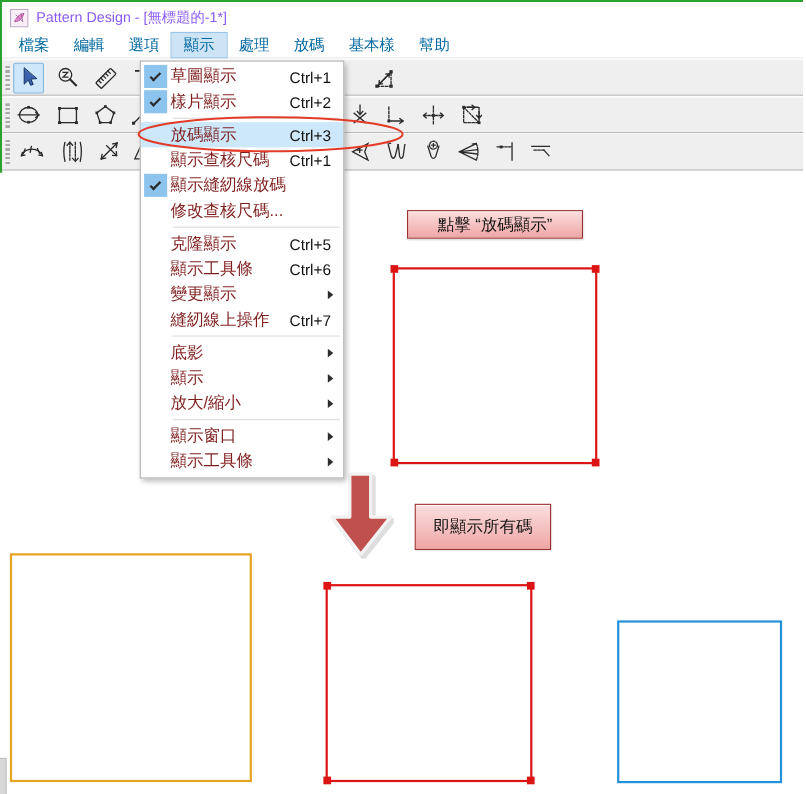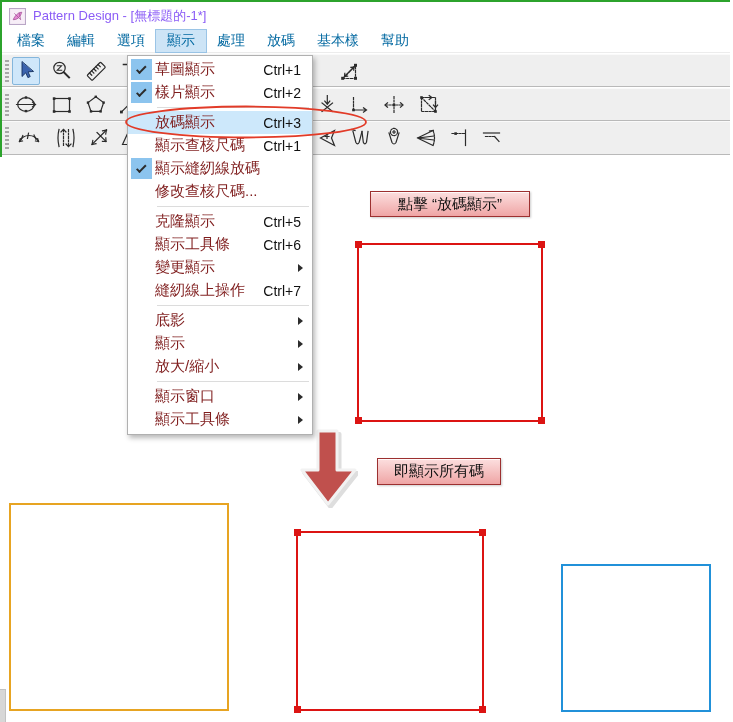--- a/index.html
+++ b/index.html
@@ -274,21 +274,21 @@
     <div class="marker" style="right:-4px;top:-4px;"></div>
     <div class="marker" style="left:-4px;bottom:-4px;"></div>
     <div class="marker" style="right:-4px;bottom:-4px;"></div>
   </div>
 
   <svg style="position:absolute;left:300px;top:428px;" width="58" height="80" viewBox="0 0 58 80">
     <polygon points="18,3 37,3 37,42 55,42 28,76 2,42 18,42" transform="translate(2.5,3)" fill="#dedede" stroke="#dedede" stroke-width="4" stroke-linejoin="round"></polygon>
     <polygon points="18,3 37,3 37,42 55,42 28,76 2,42 18,42" fill="#c0504d" stroke="#f2f2f2" stroke-width="3" stroke-linejoin="round"></polygon>
   </svg>
 
-  <div class="callout" style="left:377px;top:458px;width:124px;height:27px;">
+  <div class="callout" style="left:377px;top:458px;width:124px;height:42px;">
     <span>即顯示所有碼</span>
   </div>
 
   <div class="square" style="left:9px;top:503px;width:220px;height:208px;border:2px solid #e7a422;"></div>
 
   <div class="square" style="left:296px;top:531px;width:188px;height:180px;border:2px solid #dc1413;">
     <div class="marker" style="left:-4px;top:-4px;"></div>
     <div class="marker" style="right:-4px;top:-4px;"></div>
     <div class="marker" style="left:-4px;bottom:-4px;"></div>
     <div class="marker" style="right:-4px;bottom:-4px;"></div>

